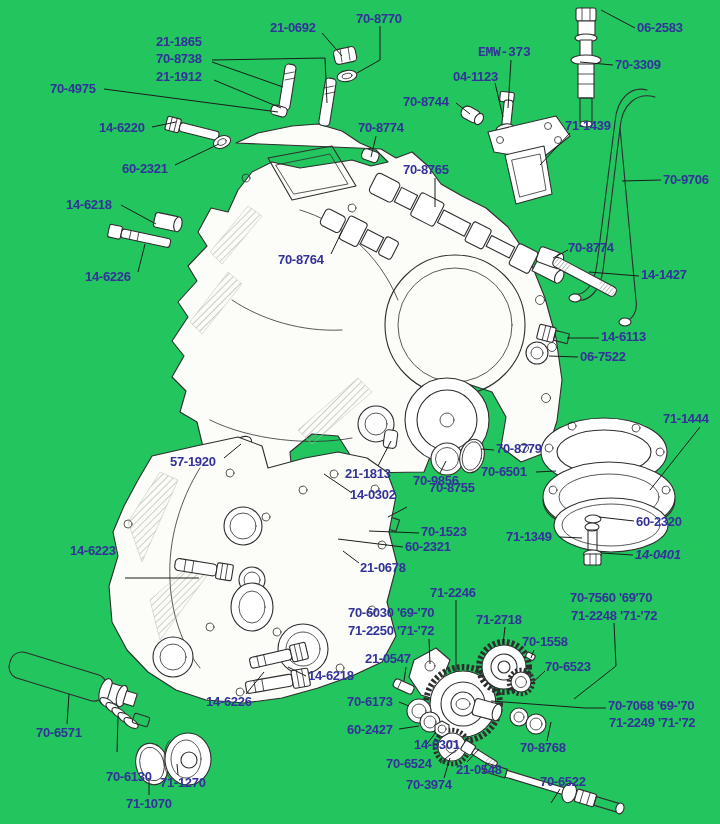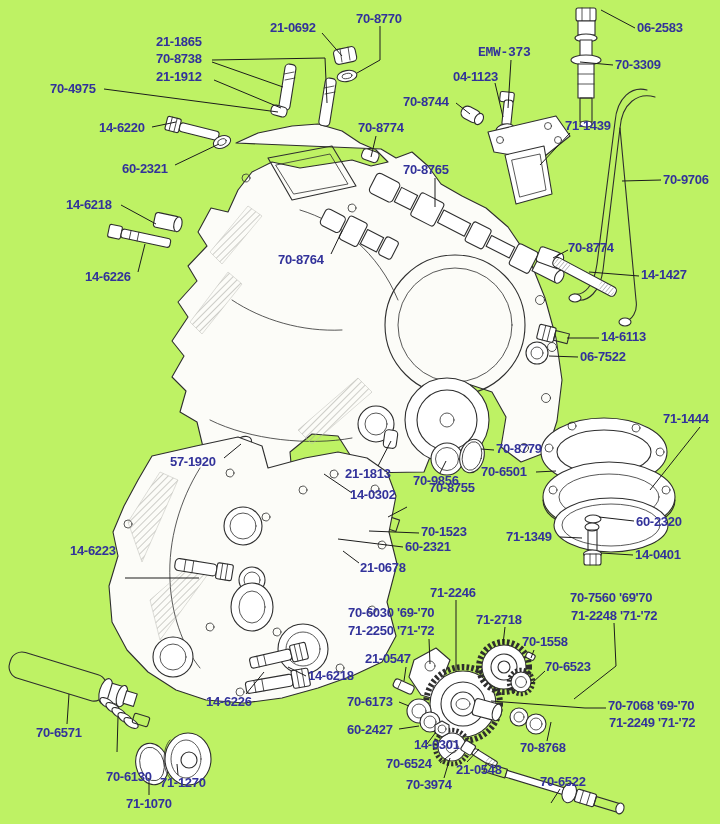--- a/index.html
+++ b/index.html
@@ -1,18 +1,18 @@
 <!DOCTYPE html>
 <html><head>
 <meta charset="utf-8">
 <style>
   html,body{margin:0;padding:0;}
   body{width:720px;height:824px;overflow:hidden;background:#fdfdfb;
        font-family:"Liberation Sans",sans-serif;}
-  .canvas{position:relative;width:720px;height:824px;background:#bef264;}
+  .canvas{position:relative;width:720px;height:824px;background:#22c55e;}
   svg{position:absolute;left:0;top:0;}
   .part-label{
     position:absolute;
     font:700 13px/1.05 "Liberation Sans",sans-serif;
     color:#32329a;
     letter-spacing:-0.3px;
     white-space:nowrap;
     user-select:none;
   }
   
@@ -499,21 +499,21 @@
       <div class="part-label" style="left: 413px; top: 474px;">70-9856</div>
       <div class="part-label" style="left: 350px; top: 488px;">14-0302</div>
       <div class="part-label" style="left: 405px; top: 481px; margin-left: 24px;">70-8755</div>
       <div class="part-label" style="left: 421px; top: 525px;">70-1523</div>
       <div class="part-label" style="left: 405px; top: 540px;">60-2321</div>
       <div class="part-label" style="left: 360px; top: 561px;">21-0678</div>
       <div class="part-label" style="left: 170px; top: 455px;">57-1920</div>
       <div class="part-label" style="left: 345px; top: 467px;">21-1813</div>
       <div class="part-label" style="left: 636px; top: 515px;">60-2320</div>
       <div class="part-label" style="left: 506px; top: 530px;">71-1349</div>
-      <div class="part-label" style="left: 635px; top: 548px;">14-0401</div>
+      <div class="part-label" style="left: 635px; top: 548px; font-style: italic;">14-0401</div>
       <div class="part-label" style="left: 70px; top: 544px;">14-6223</div>
       <div class="part-label" style="left: 430px; top: 586px;">71-2246</div>
       <div class="part-label" style="left: 348px; top: 606px;">70-6030 '69-'70</div>
       <div class="part-label" style="left: 348px; top: 624px;">71-2250 '71-'72</div>
       <div class="part-label" style="left: 570px; top: 591px;">70-7560 '69'70</div>
       <div class="part-label" style="left: 571px; top: 609px;">71-2248 '71-'72</div>
       <div class="part-label" style="left: 476px; top: 613px;">71-2718</div>
       <div class="part-label" style="left: 522px; top: 635px;">70-1558</div>
       <div class="part-label" style="left: 365px; top: 652px;">21-0547</div>
       <div class="part-label" style="left: 545px; top: 660px;">70-6523</div>

